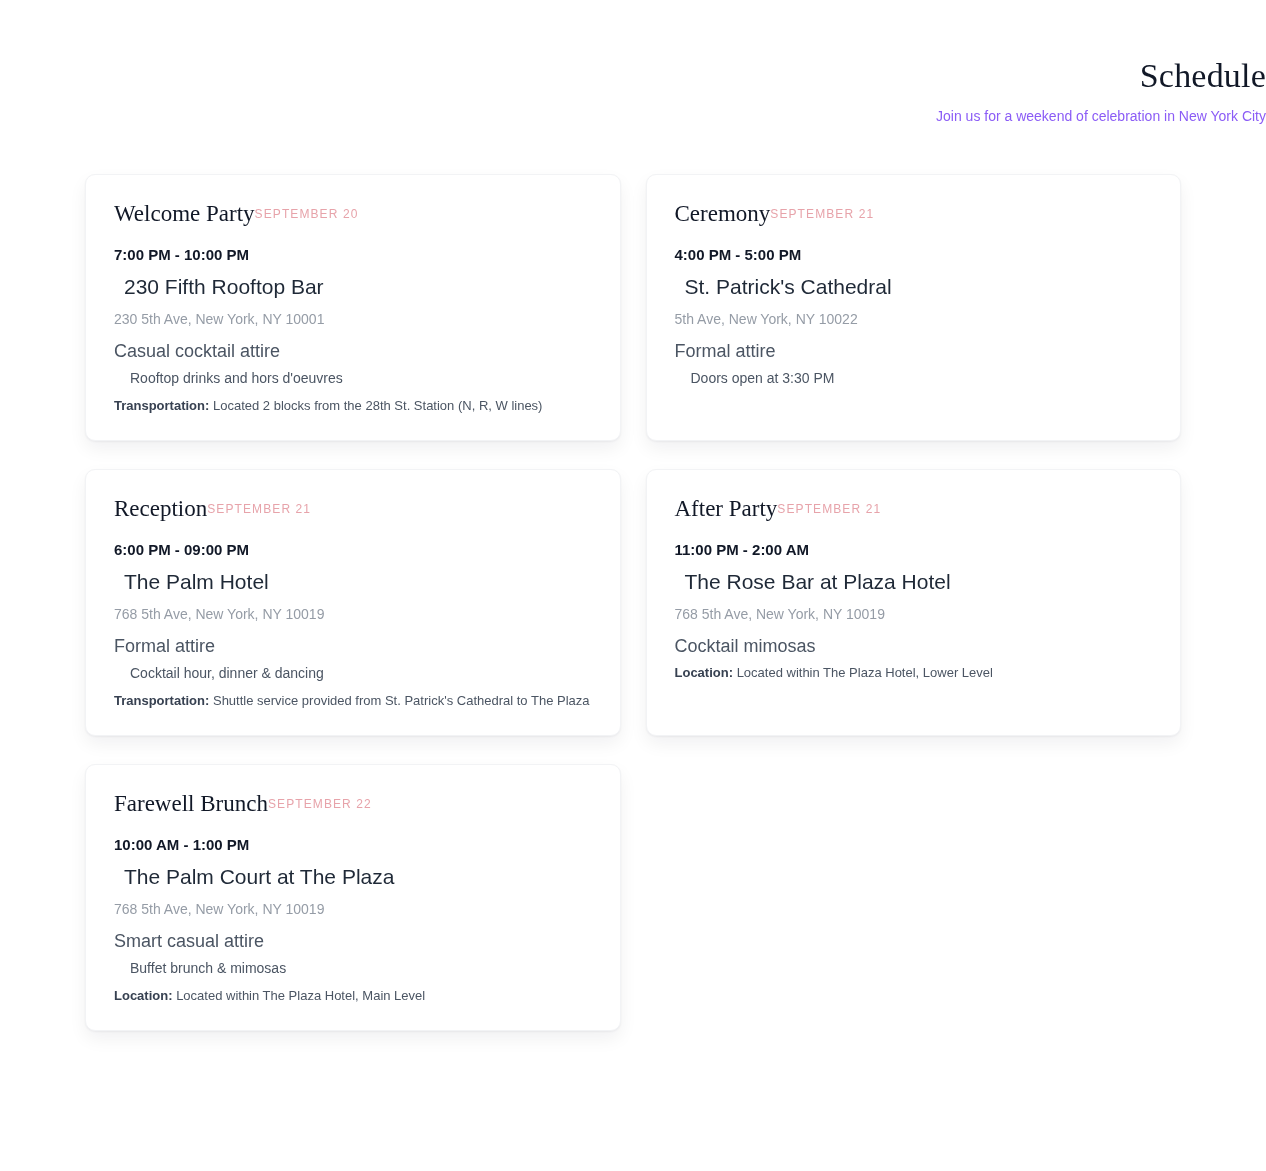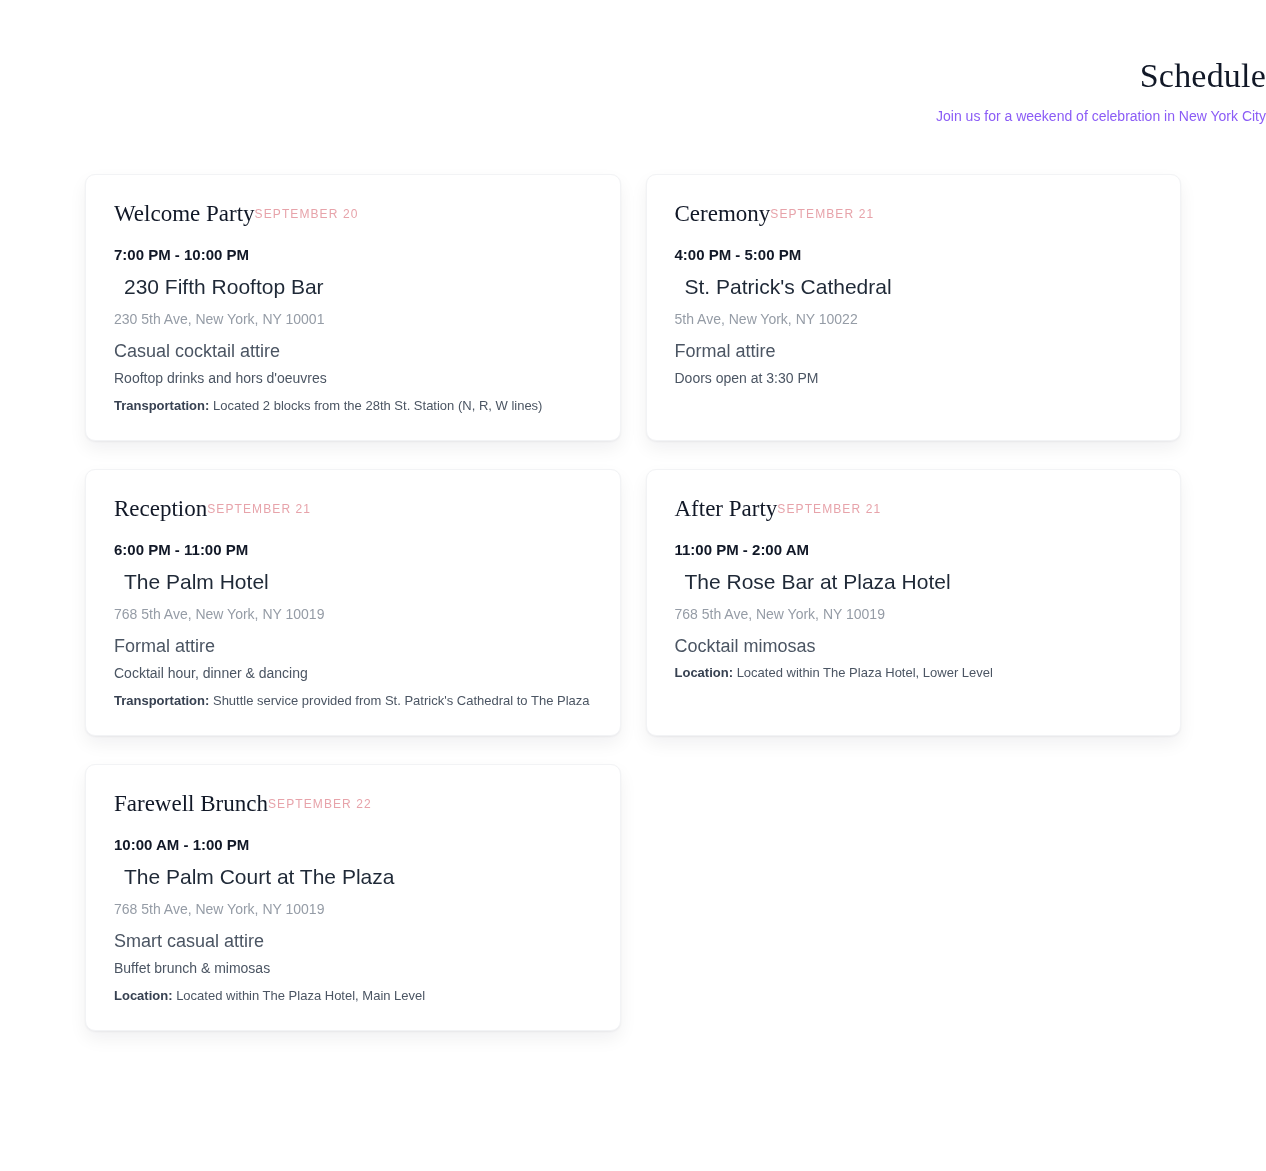--- a/index.html
+++ b/index.html
@@ -86,21 +86,21 @@
     margin: 0 0 12px 0;
   }
   .event-attire {
     font-size: 18px;
     color: #4b5563;
     margin: 0 0 7px 0;
   }
   .event-description {
     font-size: 14px;
     color: #4b5563;
-    margin: 0 0 8px 0;
+    margin: 0 0 8px 16px;
   }
   .event-note {
     font-size: 13px;
     color: #4b5563;
     margin: 0;
     line-height: 18px;
   }
   .event-note strong {
     color: #374151;
     font-weight: 700;
@@ -139,21 +139,21 @@
     <p class="event-address">5th Ave, New York, NY 10022</p>
     <p class="event-attire">Formal attire</p>
     <p class="event-description">Doors open at 3:30 PM</p>
   </article>
 
   <article class="event-card">
     <div class="card-header">
       <h2 class="event-name">Reception</h2>
       <span class="event-date">SEPTEMBER 21</span>
     </div>
-    <p class="event-time">6:00 PM - 11:00 PM</p>
+    <p class="event-time">6:00 PM - 09:00 PM</p>
     <p class="event-venue">The Palm Hotel</p>
     <p class="event-address">768 5th Ave, New York, NY 10019</p>
     <p class="event-attire">Formal attire</p>
     <p class="event-description">Cocktail hour, dinner &amp; dancing</p>
     <p class="event-note"><strong>Transportation:</strong> <span>Shuttle service provided from St. Patrick's Cathedral to The Plaza</span></p>
   </article>
 
   <article class="event-card">
     <div class="card-header">
       <h2 class="event-name">After Party</h2>

